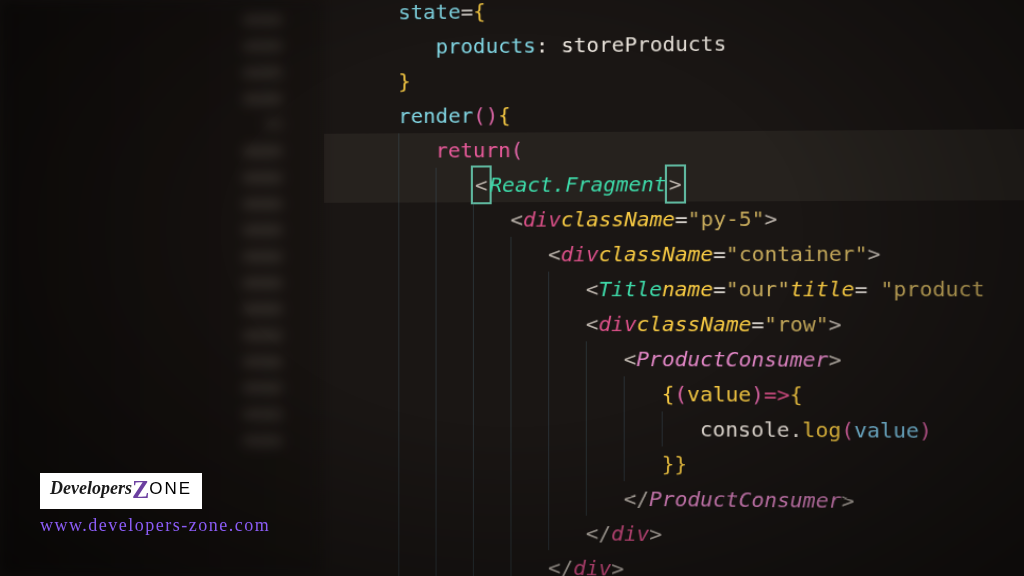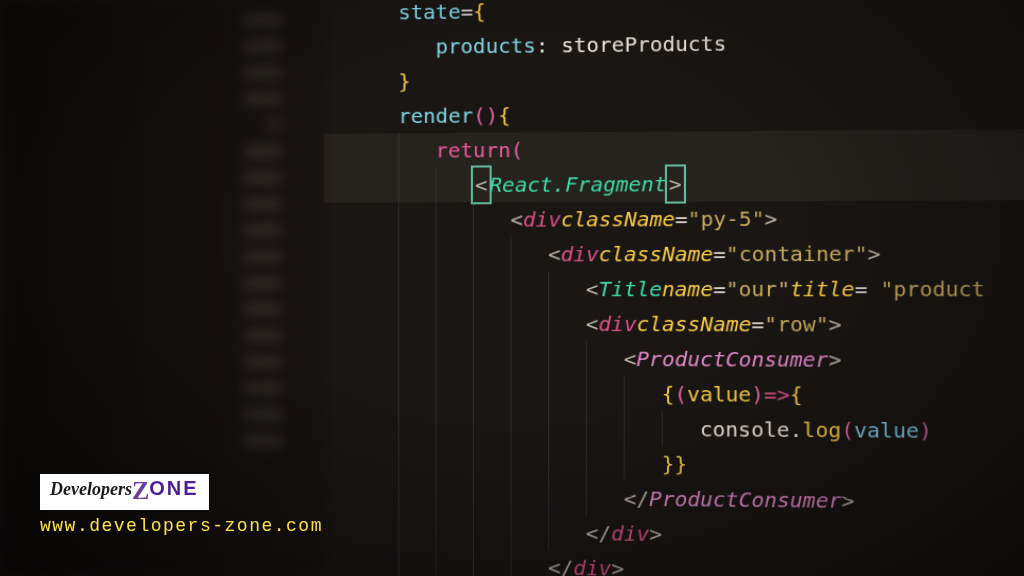--- a/index.html
+++ b/index.html
@@ -103,24 +103,24 @@
     }
     .logo-box {
       background: #fff;
       padding: 2px 10px 4px 10px;
       display: inline-block;
       font-family: Georgia, serif;
       font-weight: bold;
     }
     .logo-dev { color: #1a1a1a; font-size: 18px; font-style: italic; text-align: right; }
     .logo-z   { color: #6b3fa0; font-size: 26px; font-weight: 900; vertical-align: -4px; }
-    .logo-one { color: #4c1d95; font-size: 20px; letter-spacing: 2px; font-family: Arial, sans-serif; font-weight: bold;}
+    .logo-one { color: #000000; font-size: 17px; letter-spacing: 2px; font-family: Arial, sans-serif; font-weight: normal;}
     .url {
-      color: #fde047;
-      font-family: Liberation Mono, monospace;
+      color: #8b5cf6;
+      font-family: Liberation Serif, serif;
       font-size: 18px;
       letter-spacing: 1.5px;
       margin-top: 6px;
     }
     .vignette {
       position: absolute;
       inset: 0;
       pointer-events: none;
       background: radial-gradient(ellipse at 50% 40%, transparent 40%, rgba(0,0,0,0.5) 100%);
     }

